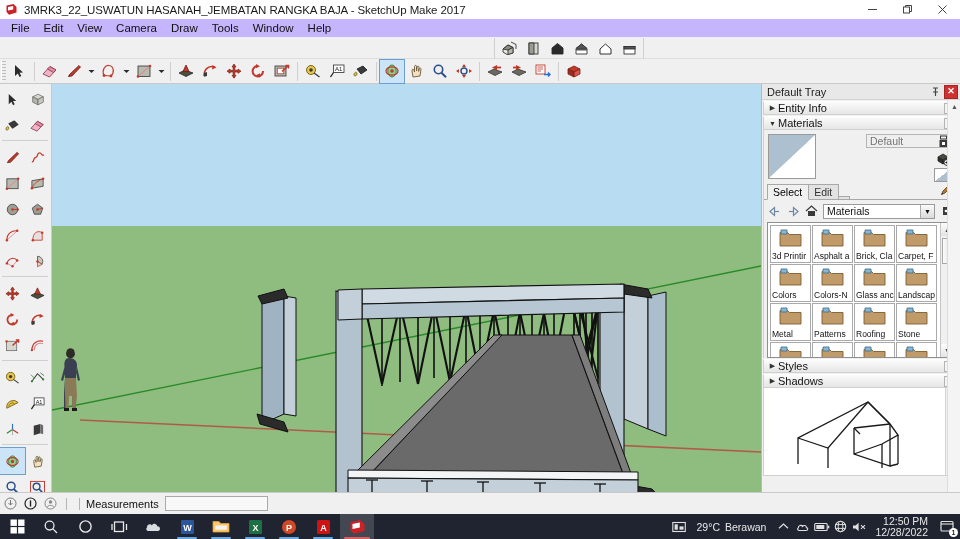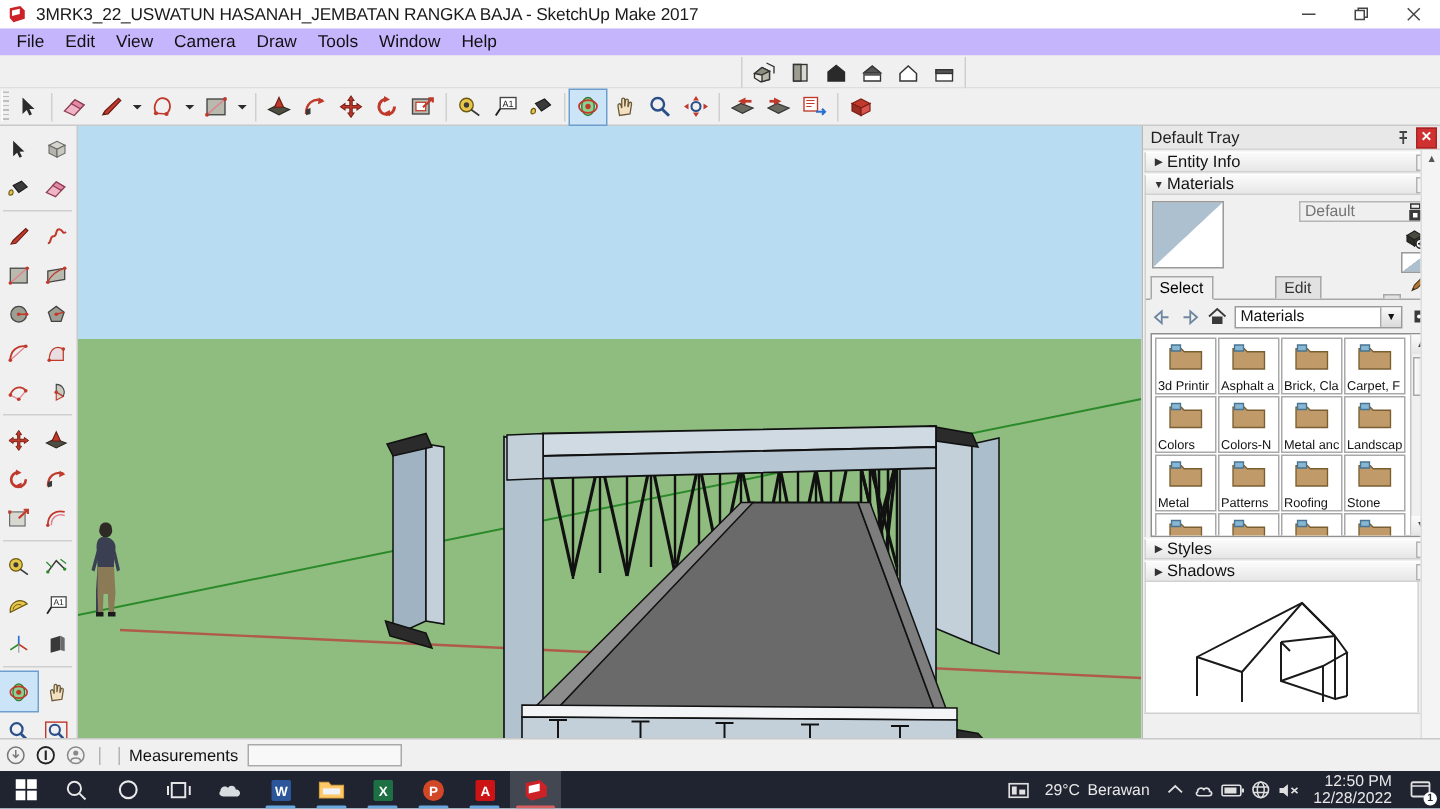--- a/index.html
+++ b/index.html
@@ -149,21 +149,21 @@
   }
   .mat-sidebtns { width: 22px; flex: none; display: flex; flex-direction: column; align-items: center; }
   .mat-sbtn { width: 18px; height: 17px; display: flex; align-items: center; justify-content: center; }
   .mat-small-swatch {
     width: 18px; height: 14px; margin-top: 1px;
     background: linear-gradient(to bottom right, #ffffff 0%, #ffffff 49.5%, #adc0cf 50.5%, #adc0cf 100%);
     border: 1px solid #9a9a9a;
   }
   .mat-tabs {
     display: flex; align-items: flex-end; height: 16px; padding-left: 3px;
-    border-bottom: 1px solid #a8a8a8; position: relative; gap: 42px;
+    border-bottom: 1px solid #a8a8a8; position: relative;
   }
   .mtab {
     font-size: 10.5px; padding: 1px 6px 1px 5px; border: 1px solid #a8a8a8;
     border-bottom: none; background: #e2e2e2; color: #333; margin-right: -1px;
   }
   .mtab.sel { background: #f0f0f0; border-bottom: 1px solid #f0f0f0; margin-bottom: -1px; color: #000; }
   .mtab.blank { width: 12px; padding: 1px 0; }
   .pencil-icon { position: absolute; right: 5px; bottom: 1px; }
   .mat-nav { display: flex; align-items: center; height: 20px; padding: 2px 3px 0 3px; gap: 2px; }
   .nav-btn { width: 16px; height: 16px; display: flex; align-items: center; justify-content: center; }
@@ -1019,21 +1019,21 @@
             </span>
             <span class="mat-label">Colors-N</span>
           </div>
           <div class="mat-cell">
             <span class="folder-ico">
               <svg width="24" height="19" viewBox="0 0 24 19">
                   <path d="M1 3.5 L8.5 3.5 L10.5 5.5 L22 5.5 L22 17 L1 17 Z" fill="#c09a68" stroke="#7a5f33" stroke-width="0.9"></path>
                   <path d="M2 1 L8 1 L8 5 L2 5 Z" fill="#86b7d4" stroke="#4a7490" stroke-width="0.9"></path>
                 </svg>
             </span>
-            <span class="mat-label">Metal anc</span>
+            <span class="mat-label">Glass anc</span>
           </div>
           <div class="mat-cell">
             <span class="folder-ico">
               <svg width="24" height="19" viewBox="0 0 24 19">
                   <path d="M1 3.5 L8.5 3.5 L10.5 5.5 L22 5.5 L22 17 L1 17 Z" fill="#c09a68" stroke="#7a5f33" stroke-width="0.9"></path>
                   <path d="M2 1 L8 1 L8 5 L2 5 Z" fill="#86b7d4" stroke="#4a7490" stroke-width="0.9"></path>
                 </svg>
             </span>
             <span class="mat-label">Landscap</span>
           </div>

